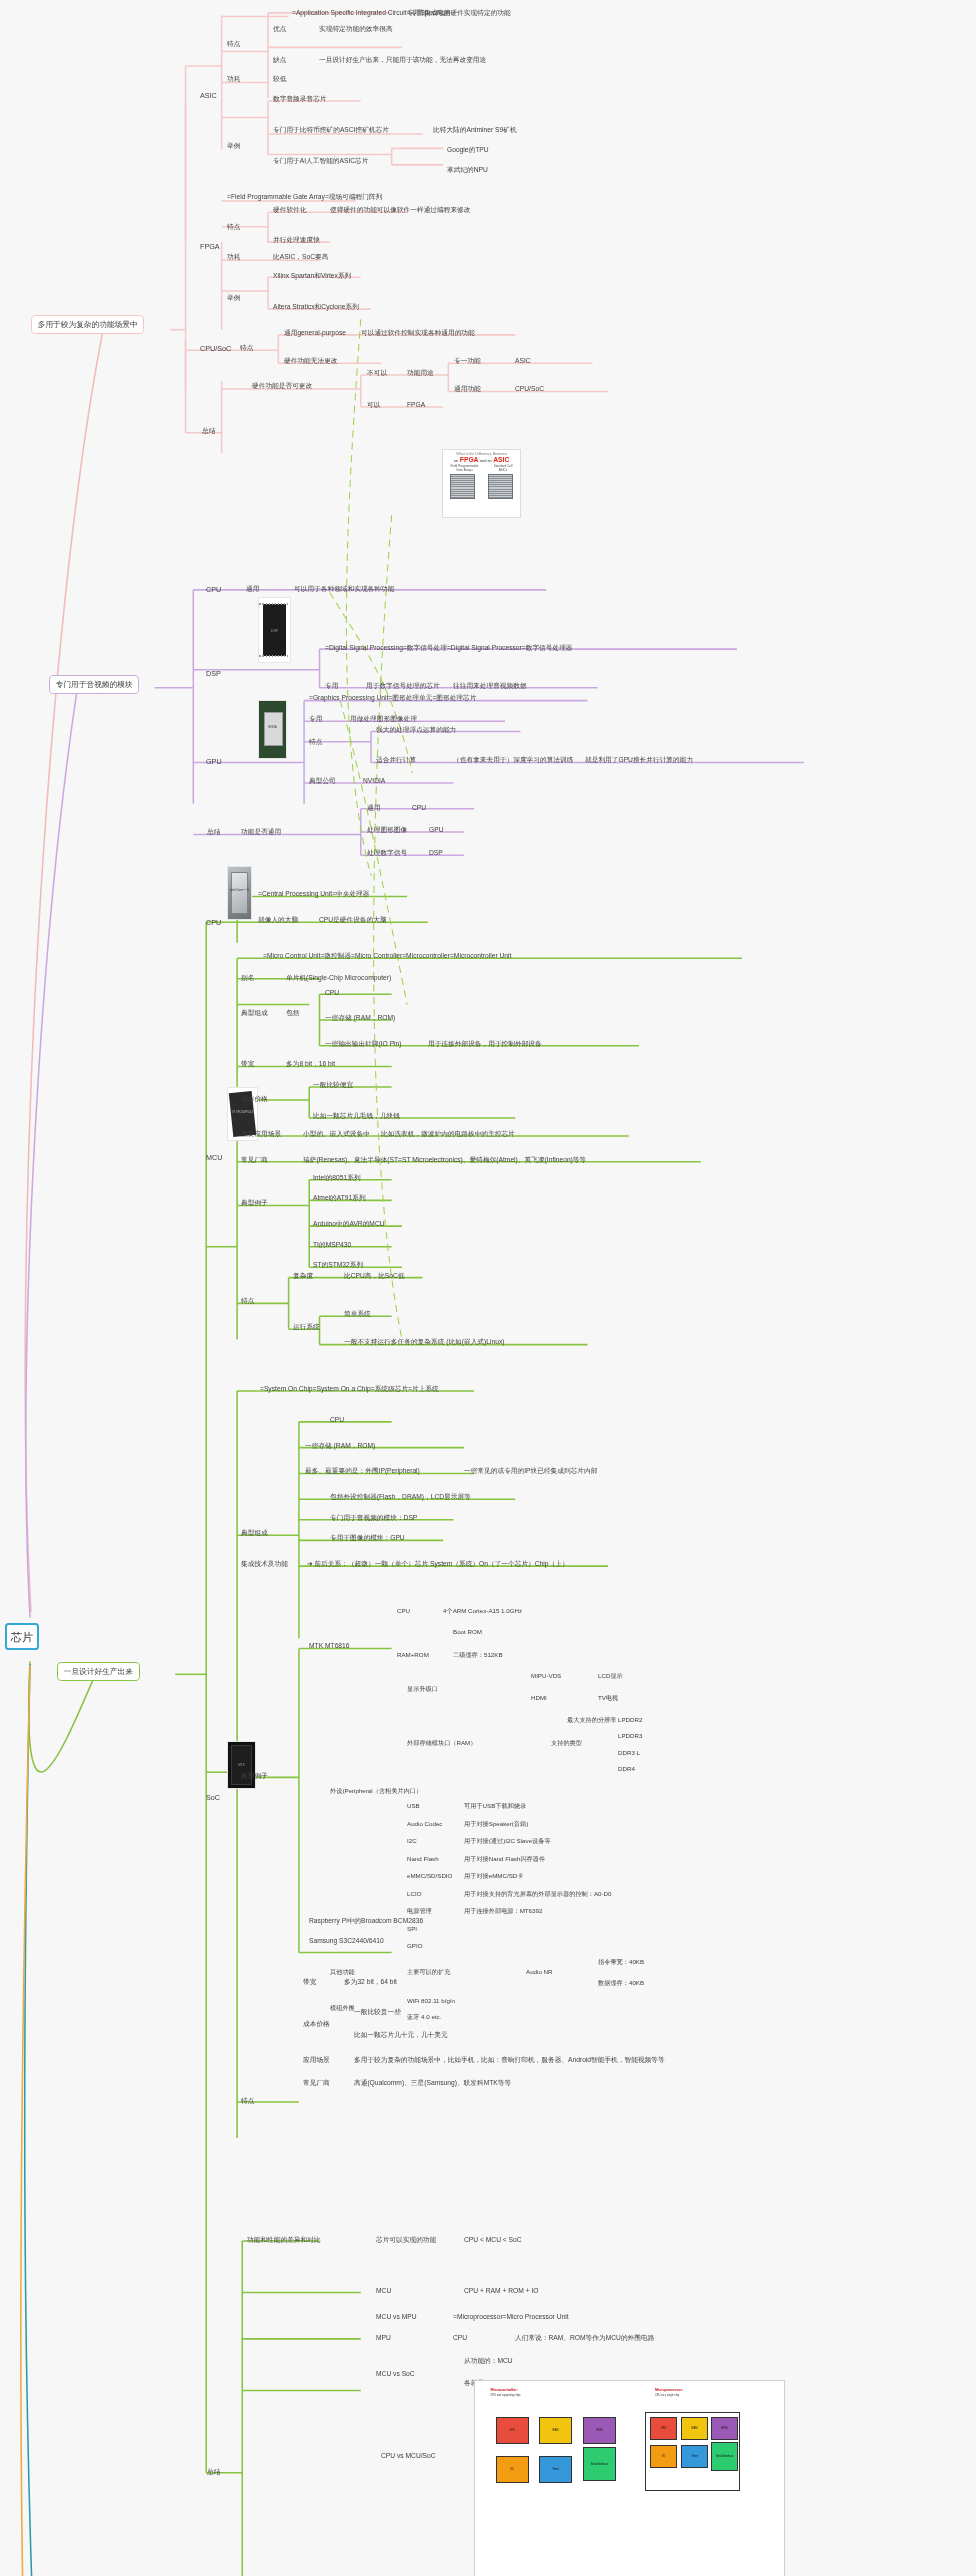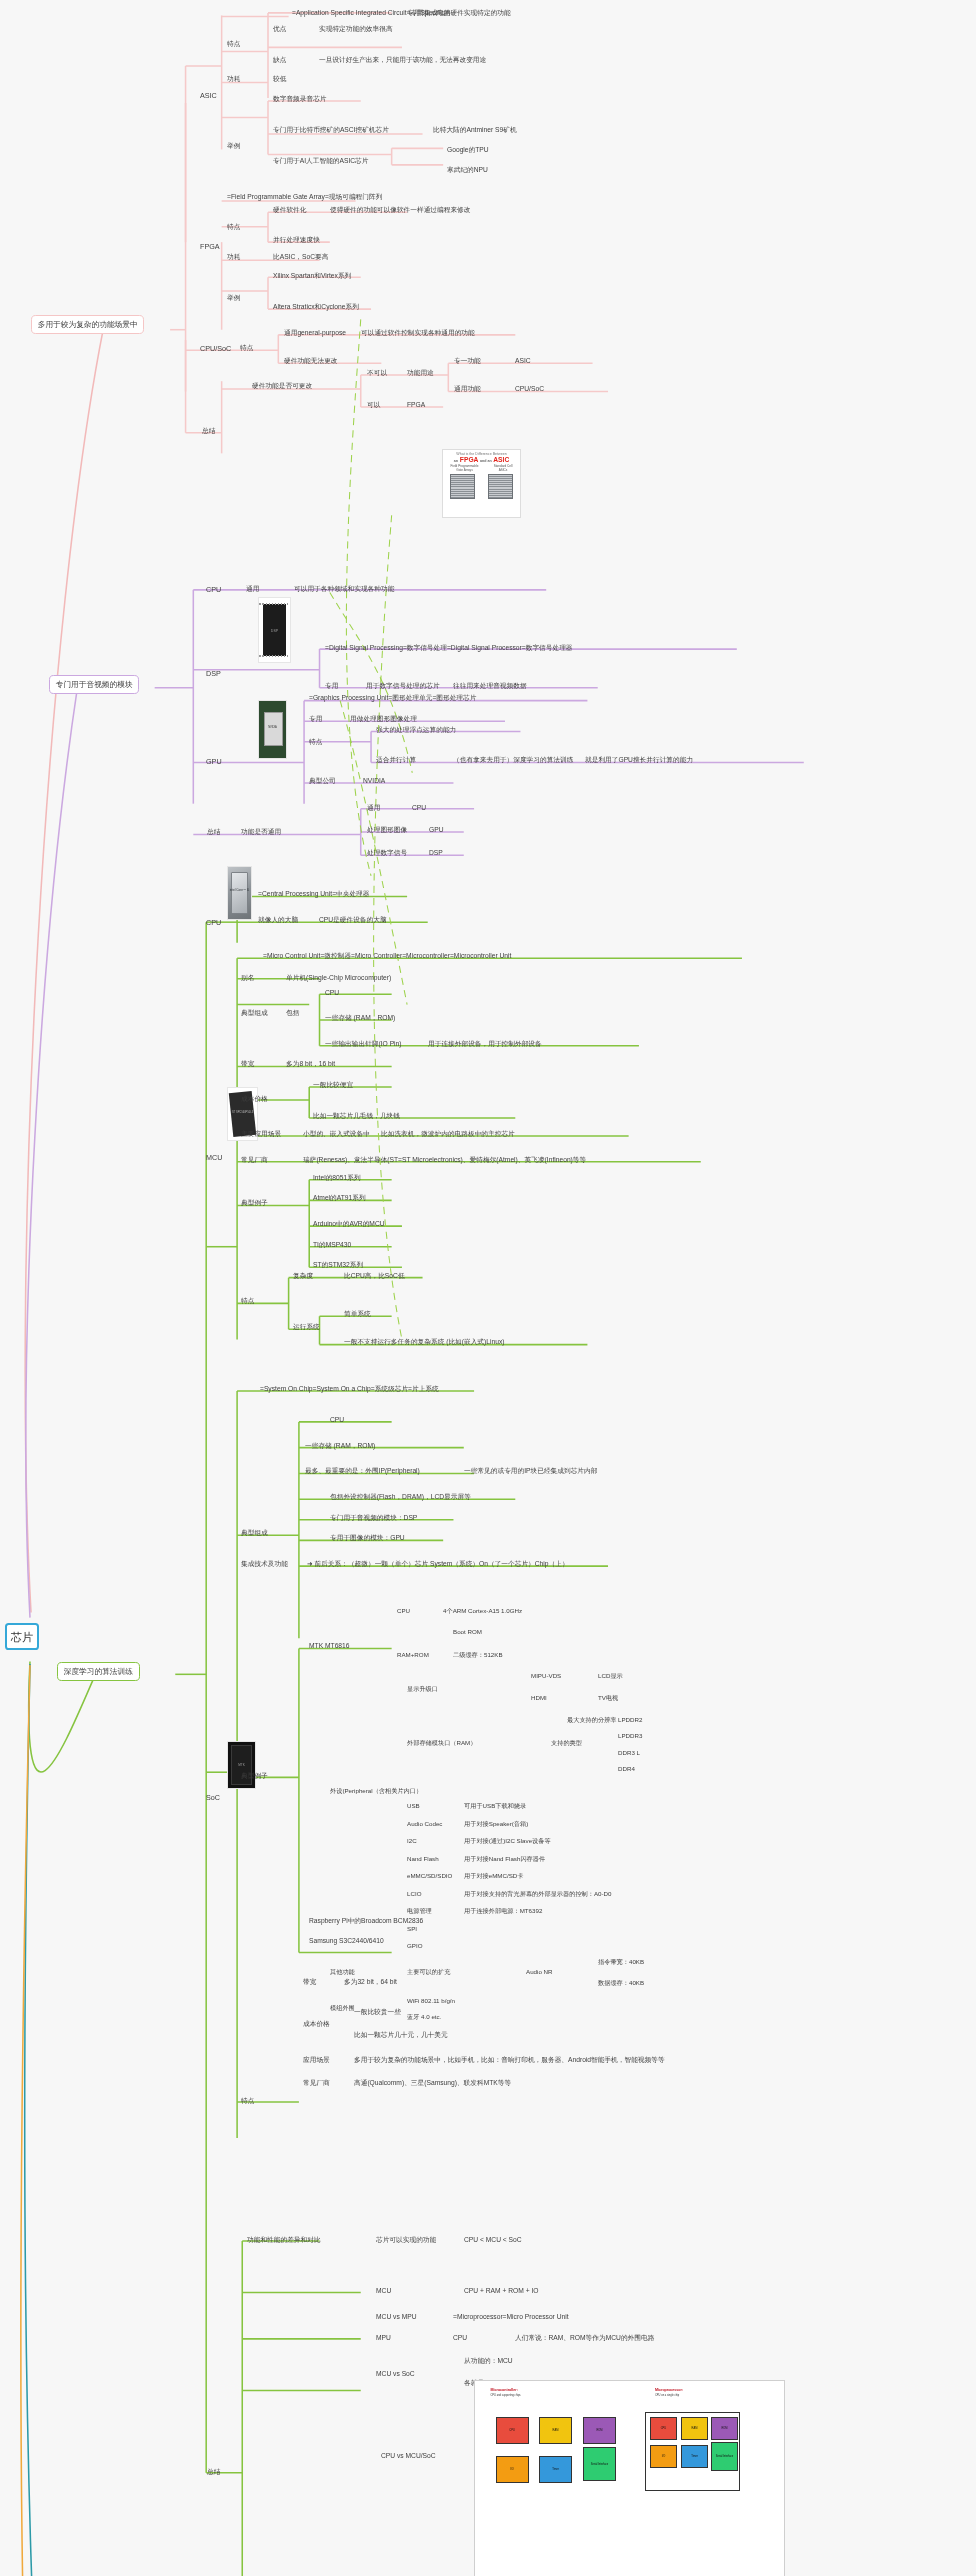--- a/index.html
+++ b/index.html
@@ -149,21 +149,21 @@
     <span>芯片</span>
   </div>
 
   <div class="node branch b-pink" style="left:31px;top:315px;">
     <span>多用于较为复杂的功能场景中</span>
   </div>
   <div class="node branch b-purple" style="left:49px;top:675px;">
     <span>专门用于音视频的模块</span>
   </div>
   <div class="node branch b-green" style="left:57px;top:1662px;">
-    <span>深度学习的算法训练</span>
+    <span>一旦设计好生产出来</span>
   </div>
 
   <div class="node" style="left:200px;top:91px;font-size:7.2px;">
     <span>ASIC</span></div>
   <div class="node" style="left:292px;top:9.3px;">
     <span>=Application Specific Integrated Circuit=专用集成电路</span></div>
   <div class="node" style="left:407px;top:9.3px;">
     <span>专用Specific的硬件实现特定的功能</span></div>
 
   <div class="node" style="left:227px;top:40px;">

